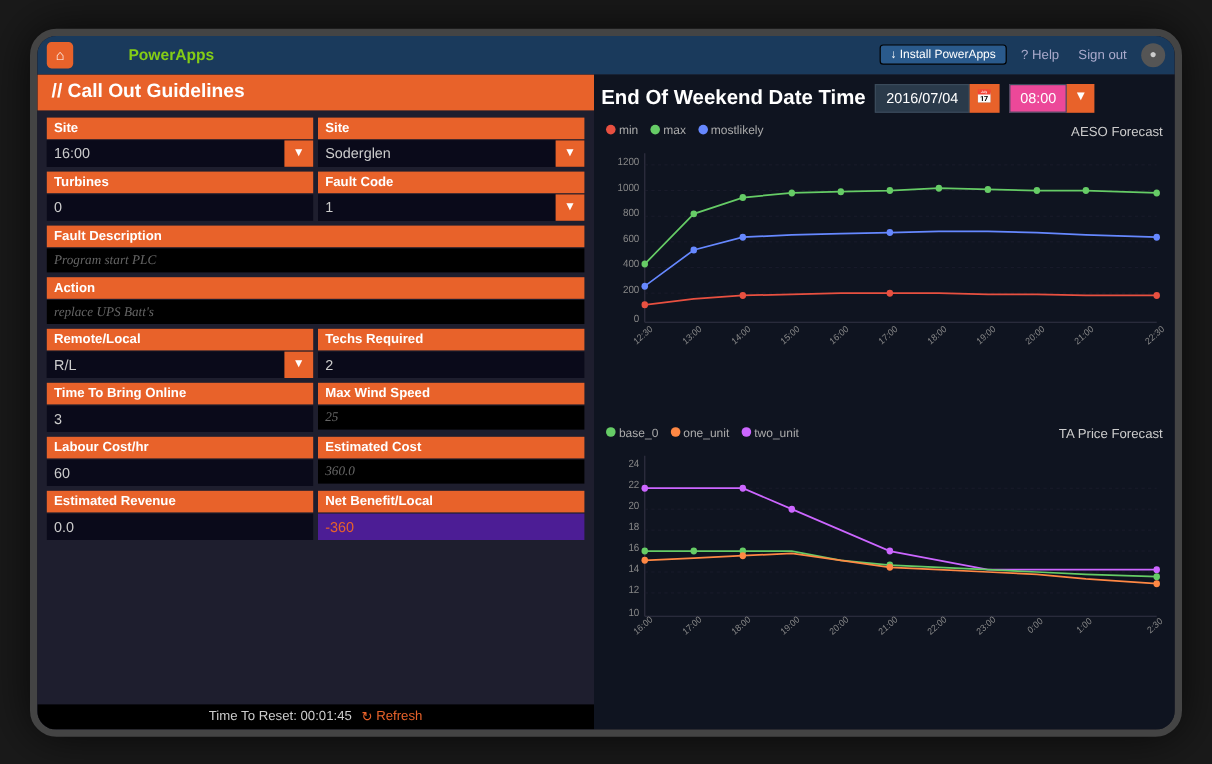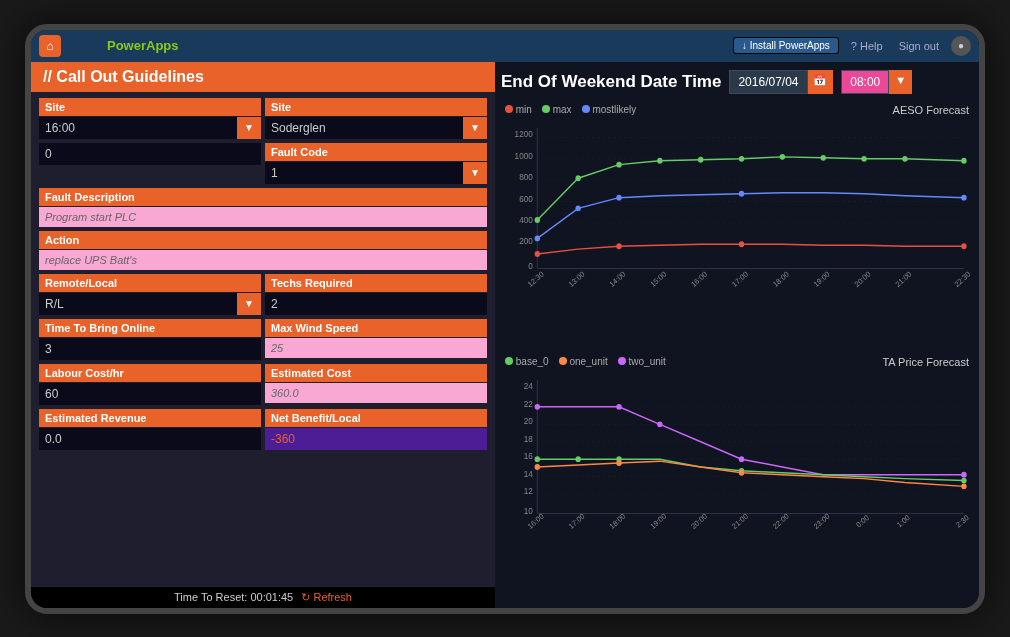--- a/index.html
+++ b/index.html
@@ -157,25 +157,26 @@
       font-size: 12px;
       padding: 4px 6px;
     }
     .field-value-orange {
       background: #4c1d95;
       color: #e8622a;
       font-size: 12px;
       padding: 4px 6px;
     }
     .field-input-italic {
-      background: #f9a8d4;
+      background: #000000;
       color: #666;
       font-size: 11px;
       padding: 4px 6px;
       font-style: italic;
+      font-family: Liberation Serif, serif;
     }
     .status-bar {
       background: #000000;
       color: #ccc;
       font-size: 11px;
       padding: 4px 8px;
       display: flex;
       align-items: center;
       justify-content: center;
       gap: 8px;
@@ -303,20 +304,21 @@
               <div class="field-label">Site</div>
               <div class="field-input-with-arrow">
                 <div class="input-text">Soderglen</div>
                 <div class="field-arrow">▼</div>
               </div>
             </div>
           </div>
 
           <div class="form-row">
             <div class="form-group">
+              <div class="field-label">Turbines</div>
               <div class="field-value">0</div>
             </div>
             <div class="form-group">
               <div class="field-label">Fault Code</div>
               <div class="field-input-with-arrow">
                 <div class="input-text">1</div>
                 <div class="field-arrow">▼</div>
               </div>
             </div>
           </div>

